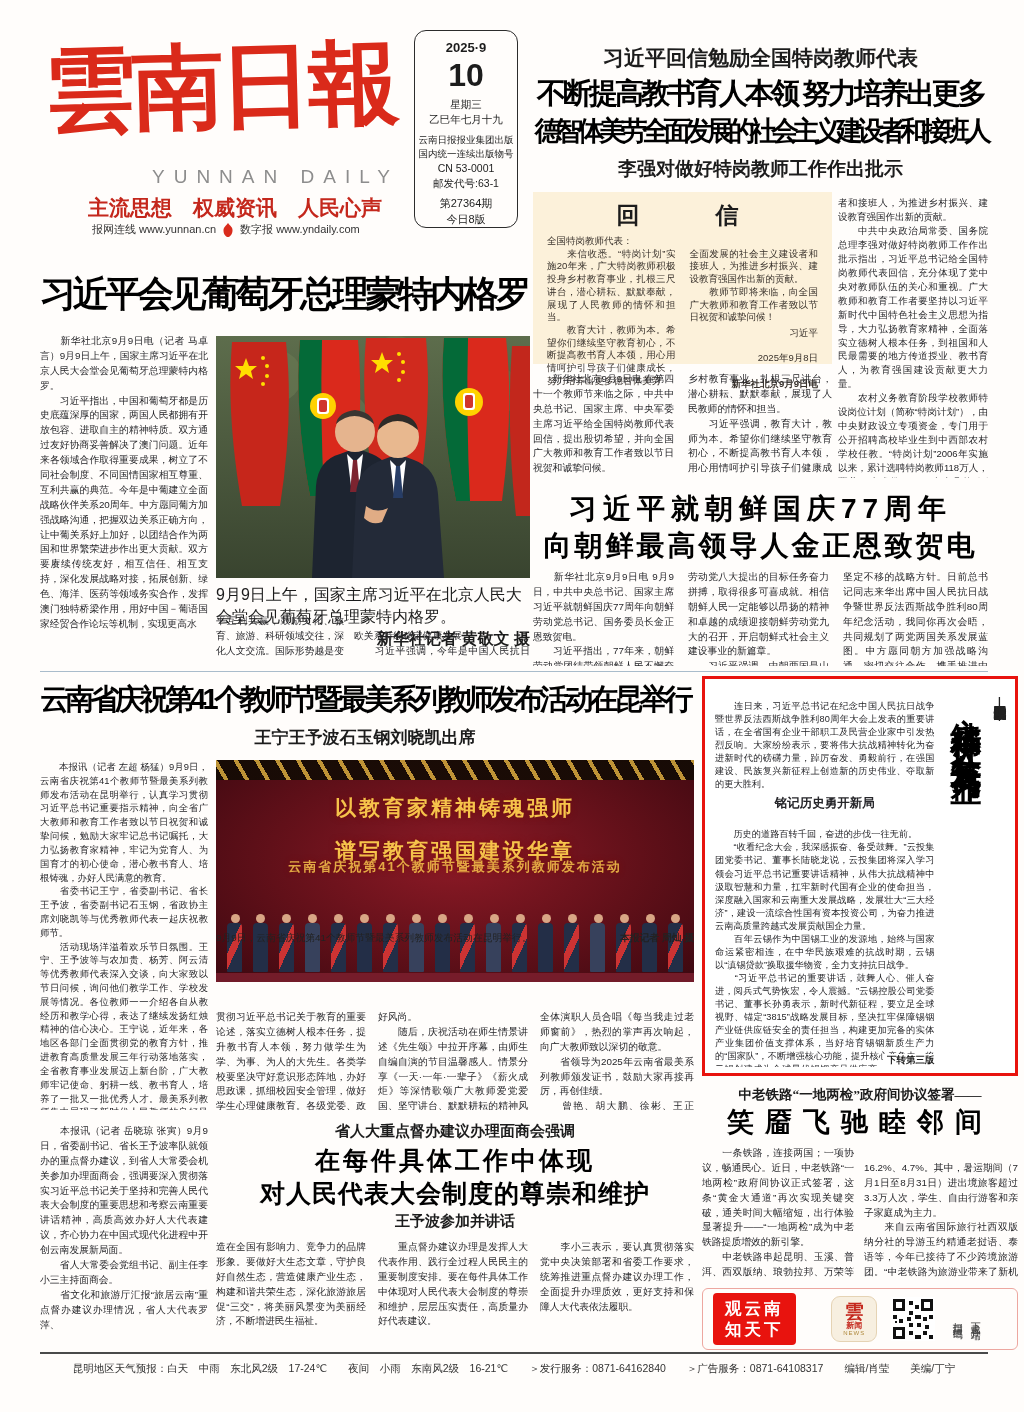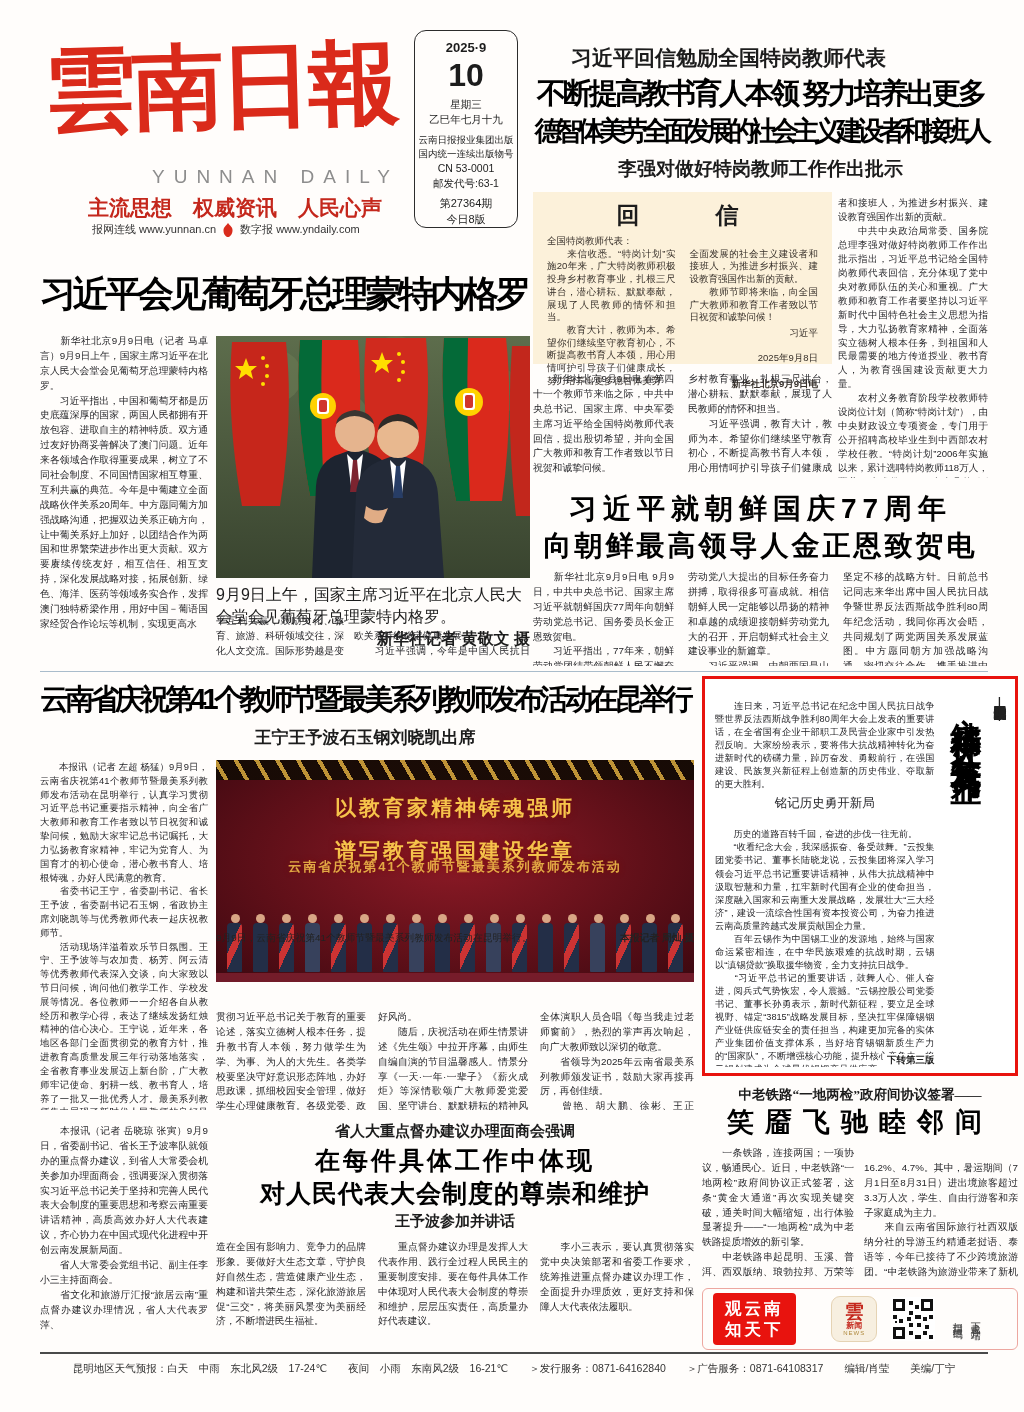--- a/index.html
+++ b/index.html
@@ -81,21 +81,21 @@
     <div style="font-size:10.5px;margin-top:4px;">星期三</div>
     <div style="font-size:10.5px;">乙巳年七月十九</div>
     <div style="font-size:9.5px;margin-top:6px;">云南日报报业集团出版</div>
     <div style="font-size:9.5px;">国内统一连续出版物号</div>
     <div style="font-size:10.5px;">CN 53-0001</div>
     <div style="font-size:10.5px;">邮发代号:63-1</div>
     <div style="font-size:11px;margin-top:5px;">第27364期</div>
     <div style="font-size:11px;">今日8版</div>
   </div>
 
-  <div class="abs serif center" style="left:501px;top:44px;width:455px;font-size:21px;font-weight:bold;">习近平回信勉励全国特岗教师代表</div>
+  <div class="abs serif center" style="left:533px;top:44px;width:455px;font-size:21px;font-weight:bold;">习近平回信勉励全国特岗教师代表</div>
   <div class="abs hl center" style="left:533px;top:74px;width:455px;font-size:29px;letter-spacing:-3px;">不断提高教书育人本领  努力培养出更多</div>
   <div class="abs hl center" style="left:533px;top:113px;width:455px;font-size:27px;letter-spacing:-5.5px;">德智体美劳全面发展的社会主义建设者和接班人</div>
   <div class="abs serif center" style="left:533px;top:156px;width:455px;font-size:19px;font-weight:bold;">李强对做好特岗教师工作作出批示</div>
 
   <div class="abs letterbox" style="left:533px;top:192px;width:299px;height:172px;">
     <div class="center" style="font-weight:900;font-size:23px;letter-spacing:10px;margin-bottom:4px;">回　　信</div>
     <div class="letter-cols">
       <div class="letter-col">全国特岗教师代表：
 　　来信收悉。“特岗计划”实施20年来，广大特岗教师积极投身乡村教育事业，扎根三尺讲台，潜心耕耘、默默奉献，展现了人民教师的情怀和担当。
 　　教育大计，教师为本。希望你们继续坚守教育初心，不断提高教书育人本领，用心用情呵护引导孩子们健康成长，努力培养出更多德智体美劳</div>
@@ -246,21 +246,21 @@
   <div class="abs body-text" style="left:378px;top:1010px;width:150px;height:100px;">好风尚。
 　　随后，庆祝活动在师生情景讲述《先生颂》中拉开序幕，由师生自编自演的节目温馨感人。情景分享《一天·一年·一辈子》《薪火成炬》等深情歌颂广大教师爱党爱国、坚守讲台、默默耕耘的精神风貌，歌舞秀《背着书包来留学》、特殊教育情景剧《生命之光》等生动展现我省教育事业改革发展新突破新成就。尾声环节</div>
   <div class="abs body-text" style="left:540px;top:1010px;width:154px;height:100px;">全体演职人员合唱《每当我走过老师窗前》，热烈的掌声再次响起，向广大教师致以深切的敬意。
 　　省领导为2025年云南省最美系列教师颁发证书，鼓励大家再接再厉，再创佳绩。
 　　曾艳、胡大鹏、徐彬、王正英、姜山出席，最美系列教师、先进集体个人代表、师生代表、省级有关部门负责同志参加。</div>
 
   <div class="abs redbox" style="left:702px;top:676px;width:316px;height:400px;">
     <div style="flex:1;padding:8px 8px 6px 10px;overflow:hidden;position:relative;">
       <div class="body-text" style="font-size:9.2px;line-height:1.42;height:100%;">
         <span>　　连日来，习近平总书记在纪念中国人民抗日战争暨世界反法西斯战争胜利80周年大会上发表的重要讲话，在全省国有企业干部职工及民营企业家中引发热烈反响。大家纷纷表示，要将伟大抗战精神转化为奋进新时代的磅礴力量，踔厉奋发、勇毅前行，在强国建设、民族复兴新征程上创造新的历史伟业、夺取新的更大胜利。</span>
-        <div class="center" style="font-weight:400;font-size:12.5px;margin:3px 0;">铭记历史勇开新局</div>
+        <div class="center" style="font-weight:700;font-size:12.5px;margin:3px 0;">铭记历史勇开新局</div>
         <span>　　历史的道路百转千回，奋进的步伐一往无前。
 　　“收看纪念大会，我深感振奋、备受鼓舞。”云投集团党委书记、董事长陆晓龙说，云投集团将深入学习领会习近平总书记重要讲话精神，从伟大抗战精神中汲取智慧和力量，扛牢新时代国有企业的使命担当，深度融入国家和云南重大发展战略，发展壮大“三大经济”，建设一流综合性国有资本投资公司，为奋力推进云南高质量跨越式发展贡献国企力量。
 　　百年云锡作为中国锡工业的发源地，始终与国家命运紧密相连，在中华民族艰难的抗战时期，云锡以“滇锡贷款”换取援华物资，全力支持抗日战争。
 　　“习近平总书记的重要讲话，鼓舞人心、催人奋进，阅兵式气势恢宏，令人震撼。”云锡控股公司党委书记、董事长孙勇表示，新时代新征程，要立足全球视野、锚定“3815”战略发展目标，坚决扛牢保障锡铟产业链供应链安全的责任担当，构建更加完备的实体产业集团价值支撑体系，当好培育锡铟新质生产力的“国家队”，不断增强核心功能，提升核心竞争力，将云锡创建成为全球最优锡铟产品供应商、锡铟行业世界一流企业。
 　　倾听历史的回响，感受奋进的力量。
 　　“伟大的抗战精神，激励我们汲取历史智慧，挺立时代担当，勇开发展新局。”云天化集团党委书记、董事长刘和兴表示，云天化集团将持续引导全体党员、干部职工传承和弘扬伟大抗战精神，坚持稳中求进、先立后破的工作总基调，统筹抓好稳经营、克难关、防风险、深改革、促发展各项工作，全面完成年度目标任务。</span>
       </div>
       <div class="jump" style="position:absolute;right:8px;bottom:6px;font-size:9.5px;background:#fff;padding-left:4px;">下转第三版</div>
     </div>
     <div class="vert hl" style="font-size:31px;letter-spacing:4px;padding:14px 2px 0 2px;">永续精神之火  共筑复兴伟业</div>

